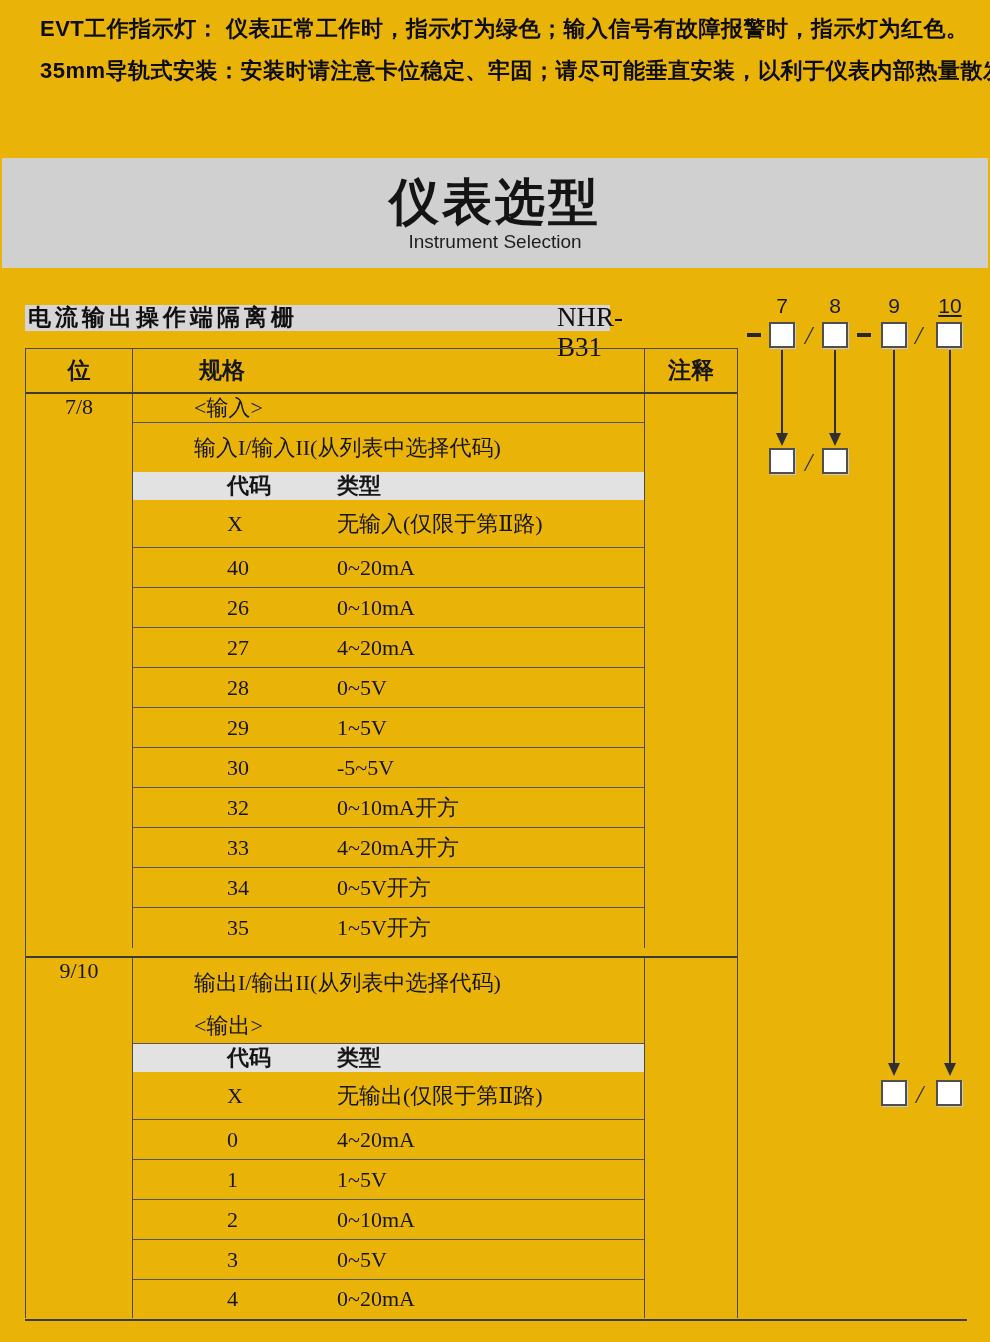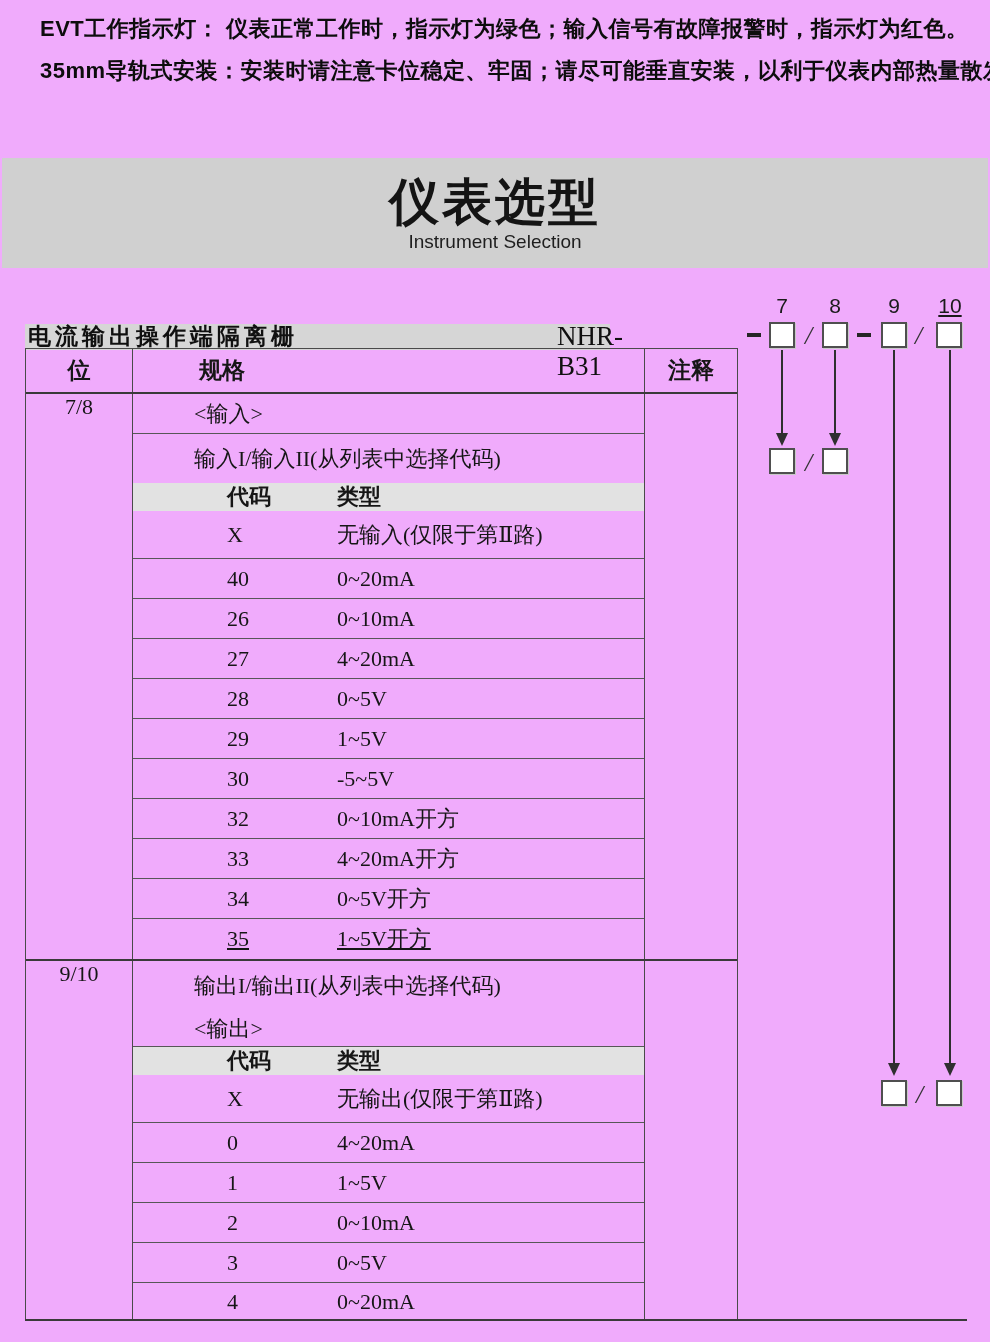--- a/index.html
+++ b/index.html
@@ -4,21 +4,21 @@
 <style>
   * { margin:0; padding:0; box-sizing:border-box; }
   html,body { background:#ffffff; }
   body {
     font-family:"Liberation Sans","DejaVu Sans",sans-serif;
     color:#111;
   }
   .page {
     position:relative;
     width:990px; height:1342px;
-    background:#f0abfc;
+    background:#eab308;
     overflow:hidden;
   }
 
   
   .intro { position:absolute; left:40px; top:8px; right:16px; }
   .intro-line {
     font-weight:bold; font-size:22px; line-height:42px;
     color:#0d0d0d; letter-spacing:0.5px; white-space:nowrap;
   }
 
@@ -29,21 +29,21 @@
     display:flex; flex-direction:column; align-items:center; justify-content:center;
   }
   .band-title {
     font-size:50px; font-weight:bold; color:#141414;
     letter-spacing:3px; line-height:1.12;
   }
   .band-sub { font-size:19px; color:#1e1e1e; margin-top:1px; }
 
   
   .titlebar {
-    position:absolute; left:25px; top:324px; width:585px; height:26px;
+    position:absolute; left:25px; top:305px; width:585px; height:26px;
     background:var(--bar,#d6d6d6);
   }
   .product {
     position:absolute; left:3px; top:0px;
     font-family:"Liberation Serif","DejaVu Serif",serif;
     font-weight:bold; font-size:23px; line-height:26px;
     letter-spacing:4px; color:#101010; white-space:nowrap;
   }
   .model {
     position:absolute; left:532px; top:-3px;
@@ -58,38 +58,38 @@
     font-family:"Liberation Serif","DejaVu Serif",serif;
     color:#161616;
   }
   .thead { display:flex; height:45px; border-bottom:2px solid #3a3a3a; }
   .hc { font-weight:bold; font-size:23px; display:flex; align-items:center; }
   .hc-pos  { width:107px; justify-content:center; border-right:1px solid var(--line,#4a4a4a); }
   .hc-spec { flex:1; padding-left:66px; border-right:1px solid var(--line,#4a4a4a); }
   .hc-note { width:92px; justify-content:center; }
 
   .section { display:flex; }
-  .section + .section { border-top:2px solid #3a3a3a; }
+  .section + .section { border-top:2px solid #3a3a3a;margin-top:8px; }
   .sec-pos {
     width:107px; border-right:1px solid var(--line,#4a4a4a);
     text-align:center; font-size:22px;
   }
   .sec-body { flex:1; border-right:1px solid var(--line,#4a4a4a); }
   .sec-note { width:92px; }
 
   .r { display:flex; align-items:center; font-size:22px;padding-left:40px; }
-  .r-head { height:40px; padding-left:61px; border-bottom:1px solid #575757; }
+  .r-head { height:29px; padding-left:61px; border-bottom:1px solid #575757; }
   .sec-out .r-head { height:36px; }
   .r-sub  { height:49px; padding-left:61px; }
   .sec-out .r-sub { height:50px; }
   .r-codehead { height:28px; background:var(--codehead,#e2e2e2); font-weight:bold; }
   .r-item { height:40px; border-bottom:1px solid #575757; }
   .r-item.r-tall { height:48px; }
   .r-item:last-child { border-bottom:none; height:38px; }
-  .sec-in .r-item:last-child { height:40px;text-decoration:underline; }
+  .sec-in .r-item:last-child { height:40px; }
   .cc { width:164px; padding-left:54px; flex:none; }
   .tc { flex:1; white-space:nowrap; }
 
   .bottom-rule {
     position:absolute; left:25px; top:1319px; width:942px; height:2px;
     background:#3a3a3a;
   }
 
   
   .dg-digit {

